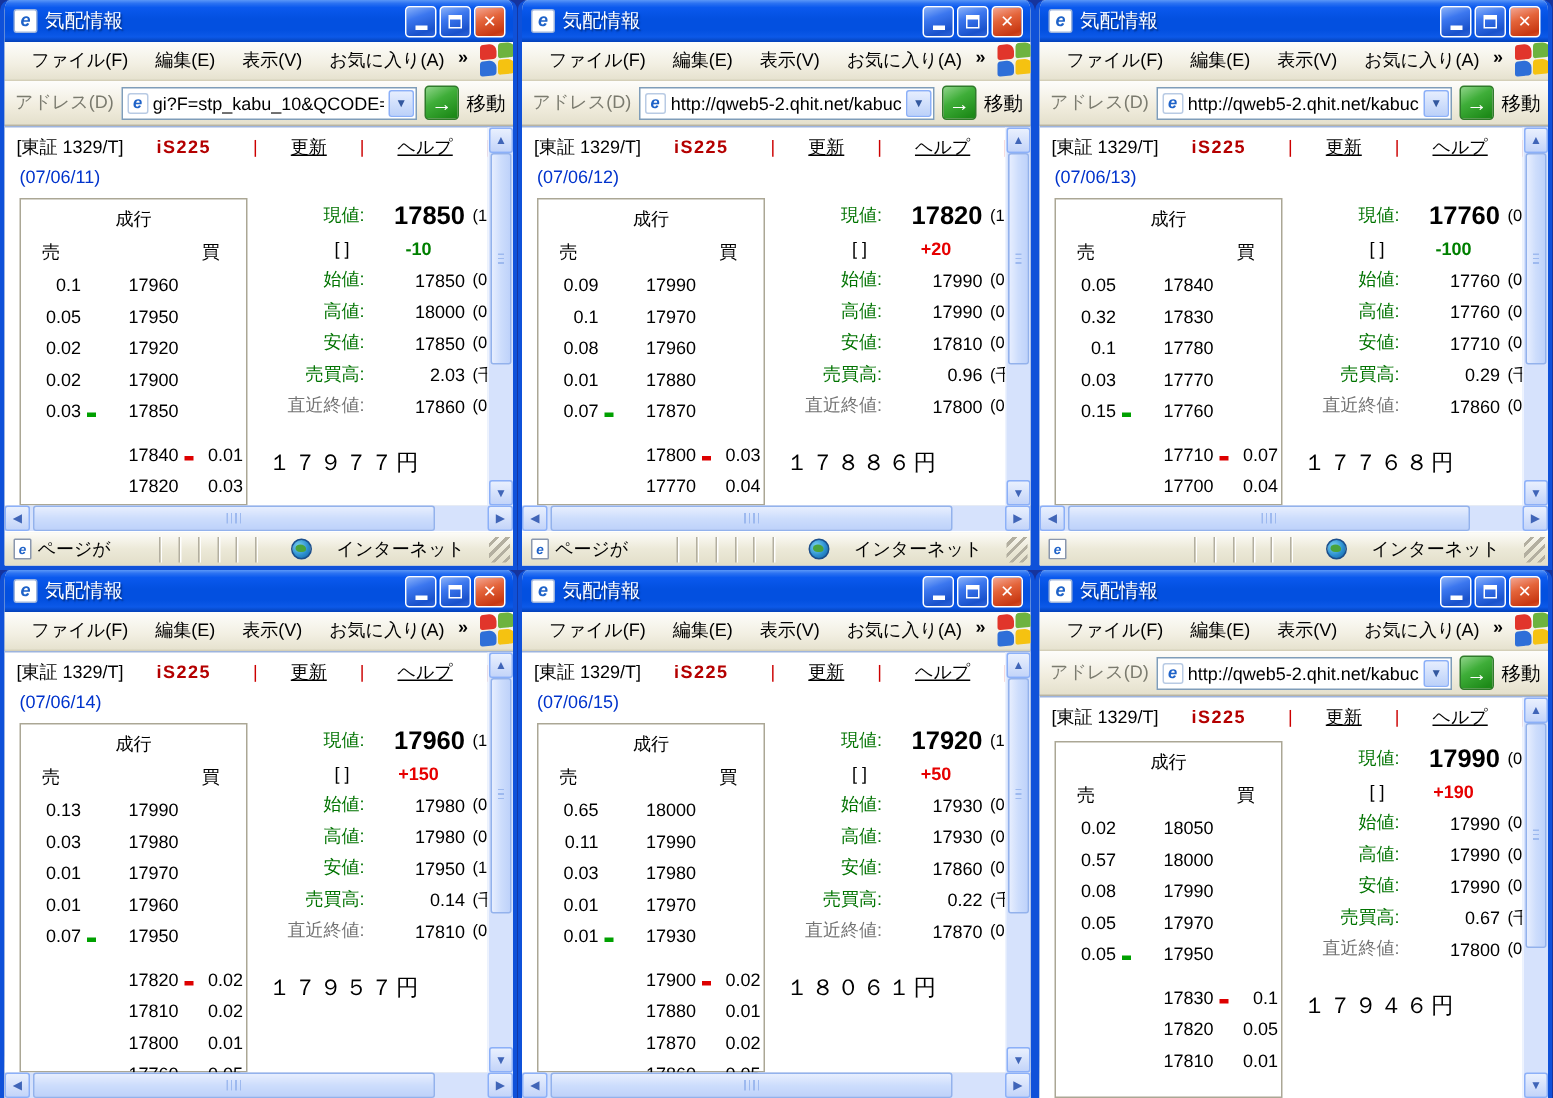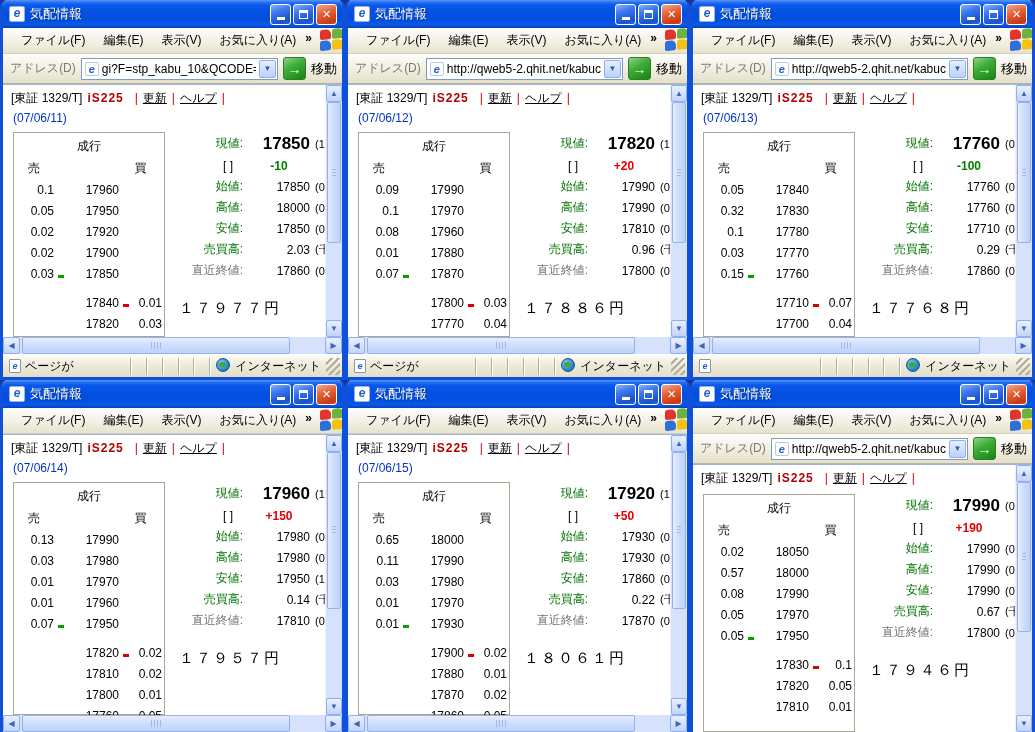--- a/index.html
+++ b/index.html
@@ -49,21 +49,21 @@
   .addr-drop { flex:0 0 17px; height:18px; border:1px solid #8cb0f8; border-radius:2px;
     background:linear-gradient(#e6eefe,#bcd1f9); color:#33589f; font-size:8px; display:flex; align-items:center; justify-content:center; }
   .go-btn { width:23px; height:23px; border:1px solid #2f7a2b; border-radius:3px; color:#fff; font-size:14px; font-weight:bold;
     background:linear-gradient(150deg,#8fd489 0%,#3fae39 40%,#1d8a18 90%); display:flex; align-items:center; justify-content:center; }
   .go-label { font-size:13px; color:#000; white-space:nowrap; }
 
   
   .content { flex:1; min-height:0; display:flex; background:#fff; border-top:1px solid #9db4dd; }
   .page { flex:1; min-width:0; overflow:hidden; padding:5px 0 0 8px; font-size:12px; display:flex; flex-direction:column; }
 
-  .phead { display:flex; align-items:baseline; gap:5px; white-space:nowrap; font-size:12px; }
+  .phead { display:flex; align-items:baseline; gap:22px; white-space:nowrap; font-size:12px; }
   .mkt { color:#000; }
   .sym { color:#b40000; font-weight:bold; letter-spacing:1px; margin-right:6px; }
   .pipe { color:#cc0000; }
   .plink { color:#000000; text-decoration:underline; }
   .pdate { margin-top:4px; padding-left:2px; color:#0033cc; }
   .pnote { color:#000; margin-left:4px; }
 
   .main { flex:1; display:flex; margin-top:7px; min-height:0; }
   .board { flex:0 0 152px; border:1px solid #aba795; box-shadow:1px 1px 0 #fff inset; padding-top:3px; margin-left:2px; }
   .b-title { text-align:center; padding:2px 0 3px; }
@@ -107,21 +107,21 @@
   .hthumb { position:absolute; top:0; bottom:0; left:2px; width:88%; border:1px solid #93b2ec; border-radius:2px;
     background:linear-gradient(#e7eefe,#cdddfc 50%,#bed2fa); }
   .hthumb:after { content:""; position:absolute; top:4px; bottom:4px; left:calc(50% - 5px); width:10px;
     background:repeating-linear-gradient(90deg,#9db9ef 0 1px,transparent 1px 3px); }
 
   
   .statusbar { flex:0 0 23px; display:flex; align-items:center; background:linear-gradient(#fdfcf8,#ece9d8 50%,#e2dec9);
     border-top:1px solid #fff; font-size:12px; padding:0 2px; }
   .s-left { width:200px; display:flex; align-items:center; gap:4px; padding-left:4px; overflow:hidden; white-space:nowrap; }
   .s-seg { width:25px; height:17px; border-left:1px solid #b3afa0; box-shadow:1px 0 0 #fff inset; }
-  .s-right { flex:1; display:flex; gap:5px; border-left:1px solid #b3afa0; box-shadow:1px 0 0 #fff inset; height:17px; padding-left:6px; white-space:nowrap; }
+  .s-right { flex:1; display:flex; align-items:center; gap:16px; border-left:1px solid #b3afa0; box-shadow:1px 0 0 #fff inset; height:17px; padding-left:23px; white-space:nowrap; }
   .doc-icon { width:12px; height:14px; background:#fff; border:1px solid #8a97ad; border-radius:1px;
     color:#1e62c8; font-weight:bold; font-size:9px; line-height:12px; text-align:center; font-style:italic; }
   .globe-icon { width:14px; height:14px; border-radius:50%; border:1px solid #1c4f8c;
     background:radial-gradient(circle at 35% 35%, #7fd4f2 0%, #2b8fd0 55%, #145f9c 100%); position:relative; }
   .globe-icon:after { content:""; position:absolute; left:2px; top:3px; width:7px; height:5px; border-radius:50% 60% 40% 50%; background:#49a33c; }
   .s-grip { width:14px; height:17px; margin-left:auto;
     background:repeating-linear-gradient(135deg,transparent 0 3px,#b3afa0 3px 5px); }
 </style>
 </head>
 <body>

